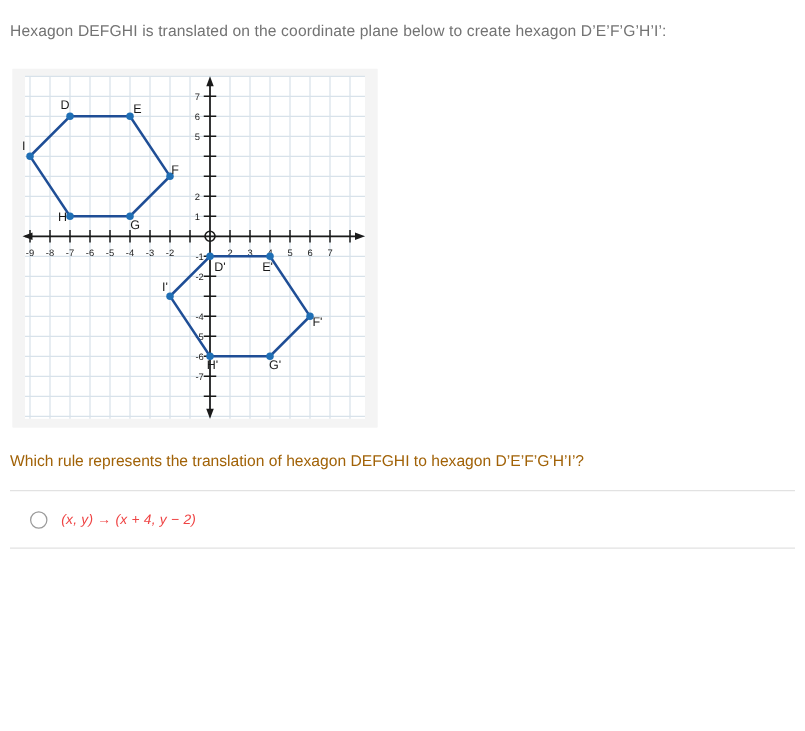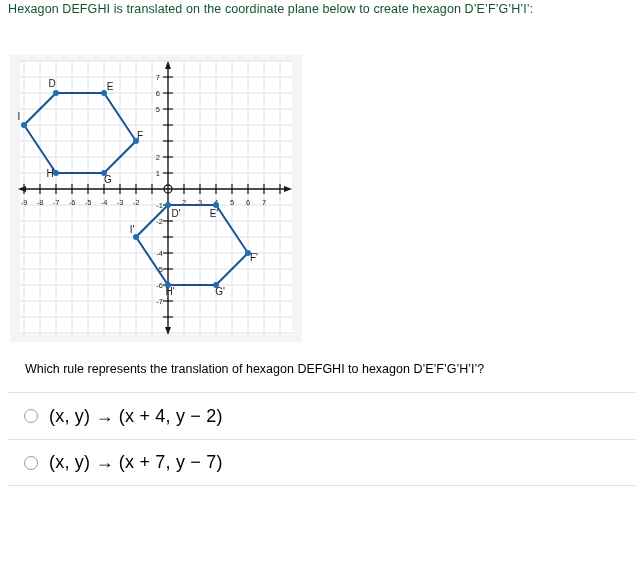--- a/index.html
+++ b/index.html
@@ -17,46 +17,46 @@
   }
   .page {
     position: relative;
     width: 644px;
     height: 585px;
     box-sizing: border-box;
   }
   .prompt {
     position: absolute;
     left: 8px;
-    top: 2px;
+    top: 18px;
     font-size: 12.5px;
-    color: #14532d;
+    color: #737373;
     letter-spacing: 0.1px;
   }
   .figure {
     position: absolute;
     left: 10px;
     top: 55px;
     width: 292px;
     height: 287px;
     background: #f4f4f4;
   }
   .graph-wrap {
     position: absolute;
     left: 0;
     top: 0;
     width: 292px;
     height: 287px;
   }
   .question {
     position: absolute;
-    left: 25px;
+    left: 8px;
     top: 362px;
     font-size: 12.5px;
-    color: #000000;
+    color: #a16207;
   }
   .choices {
     position: absolute;
     left: 8px;
     top: 392px;
     width: 628px;
   }
   .choice {
     position: relative;
     box-sizing: border-box;
@@ -73,23 +73,24 @@
   .radio {
     width: 12px;
     height: 12px;
     border: 1px solid #9a9a9a;
     border-radius: 50%;
     background: #ffffff;
     flex: 0 0 auto;
     margin-right: 11px;
   }
   .choice-label {
-    font-size: 18px;
-    color: #000000;
+    font-size: 11px;
+    color: #ef4444;
     letter-spacing: 0.2px;
+    font-style: italic;
   }
   svg { display: block; }
   .grid-line { stroke: #d8e2ea; stroke-width: 1; }
   .axis { stroke: #1a1a1a; stroke-width: 1.4; }
   .tick { stroke: #1a1a1a; stroke-width: 1.2; }
   .tick-label { font-family: "Liberation Sans", sans-serif; font-size: 7.5px; fill: #1a1a1a; }
   .poly { fill: none; stroke: #1f4e96; stroke-width: 2; }
   .vertex { fill: #1f6fb5; }
   .vlabel { font-family: "Liberation Sans", sans-serif; font-size: 10px; fill: #1a1a1a; }
 </style>
@@ -254,19 +255,15 @@
     </div>
   </div>
 
   <div class="question">Which rule represents the translation of hexagon DEFGHI to hexagon D’E’F’G’H’I’?</div>
 
   <div class="choices">
     <div class="choice">
       <span class="radio"></span>
       <span class="choice-label">(x, y) → (x + 4, y − 2)</span>
     </div>
-    <div class="choice">
-      <span class="radio"></span>
-      <span class="choice-label">(x, y) → (x + 7, y − 7)</span>
-    </div>
   </div>
 
 </div>
 
 </body></html>

